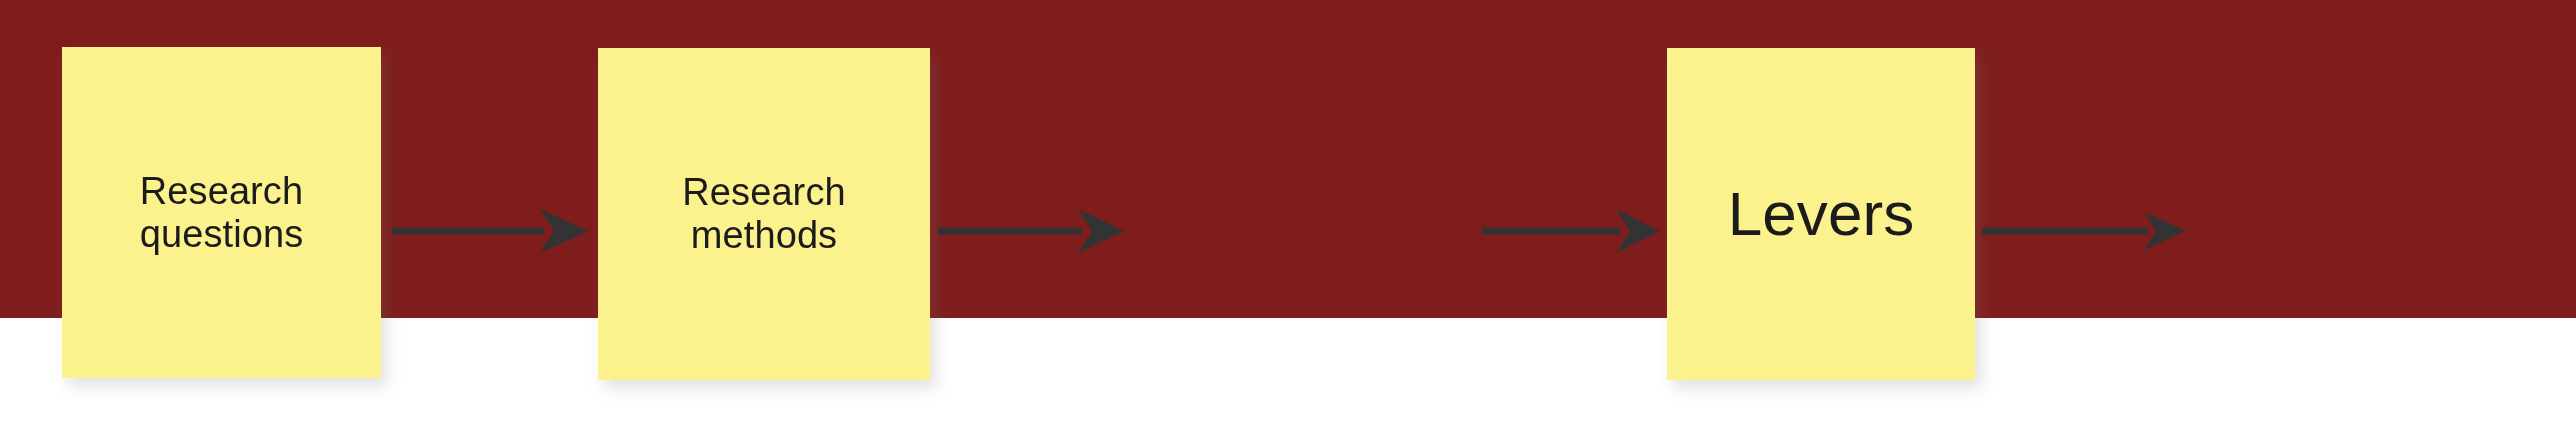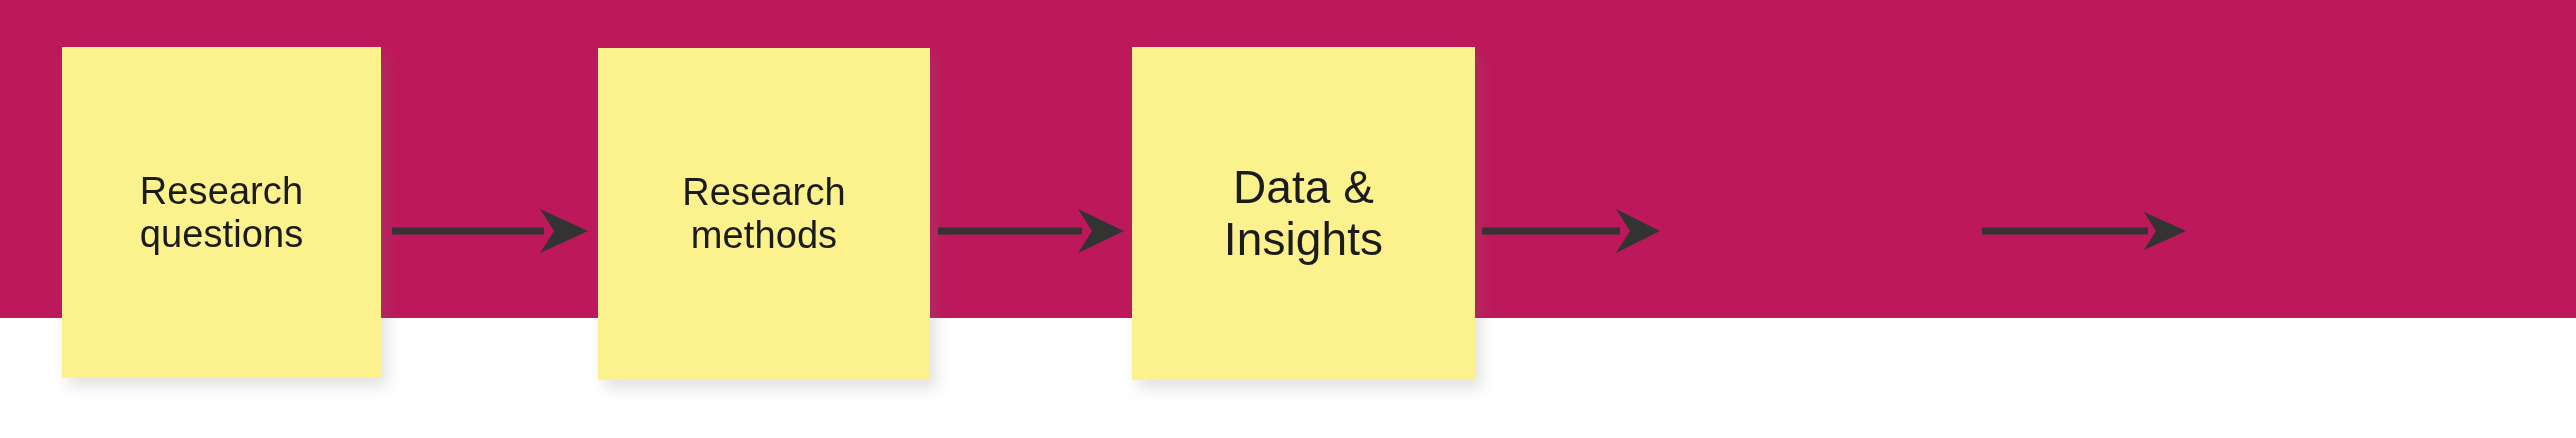--- a/index.html
+++ b/index.html
@@ -11,21 +11,21 @@
     width: 2576px;
     height: 438px;
     font-family: "Liberation Sans", sans-serif;
     overflow: hidden;
   }
 
   #flow-canvas {
     position: relative;
     width: 2576px;
     height: 318px;
-    background: #be185d;
+    background: #7f1d1d;
   }
 
   .sticky-note {
     position: absolute;
     background: #fcf28d;
     box-shadow: 6px 8px 14px rgba(120, 120, 110, 0.22);
     display: flex;
     align-items: center;
     justify-content: center;
     box-sizing: border-box;
@@ -82,30 +82,29 @@
   <div class="sticky-note note-2">
     <span class="sticky-note-label">Research
 methods</span>
   </div>
 
   <svg class="flow-arrow arrow-2" viewBox="0 0 190 60" preserveAspectRatio="none">
     <line x1="0" y1="30" x2="144" y2="30" stroke="#333333" stroke-width="7"></line>
     <path d="M 140 8 L 186 30 L 140 52 L 154 30 Z" fill="#333333"></path>
   </svg>
 
-  <div class="sticky-note note-3">
-    <span class="sticky-note-label">Data &amp;
-Insights</span>
-  </div>
 
   <svg class="flow-arrow arrow-3" viewBox="0 0 182 60" preserveAspectRatio="none">
     <line x1="0" y1="30" x2="138" y2="30" stroke="#333333" stroke-width="7"></line>
     <path d="M 134 8 L 178 30 L 134 52 L 148 30 Z" fill="#333333"></path>
   </svg>
 
+  <div class="sticky-note note-4">
+    <span class="sticky-note-label">Levers</span>
+  </div>
 
   <svg class="flow-arrow arrow-4" viewBox="0 0 212 60" preserveAspectRatio="none">
     <line x1="0" y1="30" x2="166" y2="30" stroke="#333333" stroke-width="7"></line>
     <path d="M 162 11 L 204 30 L 162 49 L 174 30 Z" fill="#333333"></path>
   </svg>
 
 
 </div>
 
 </body></html>

